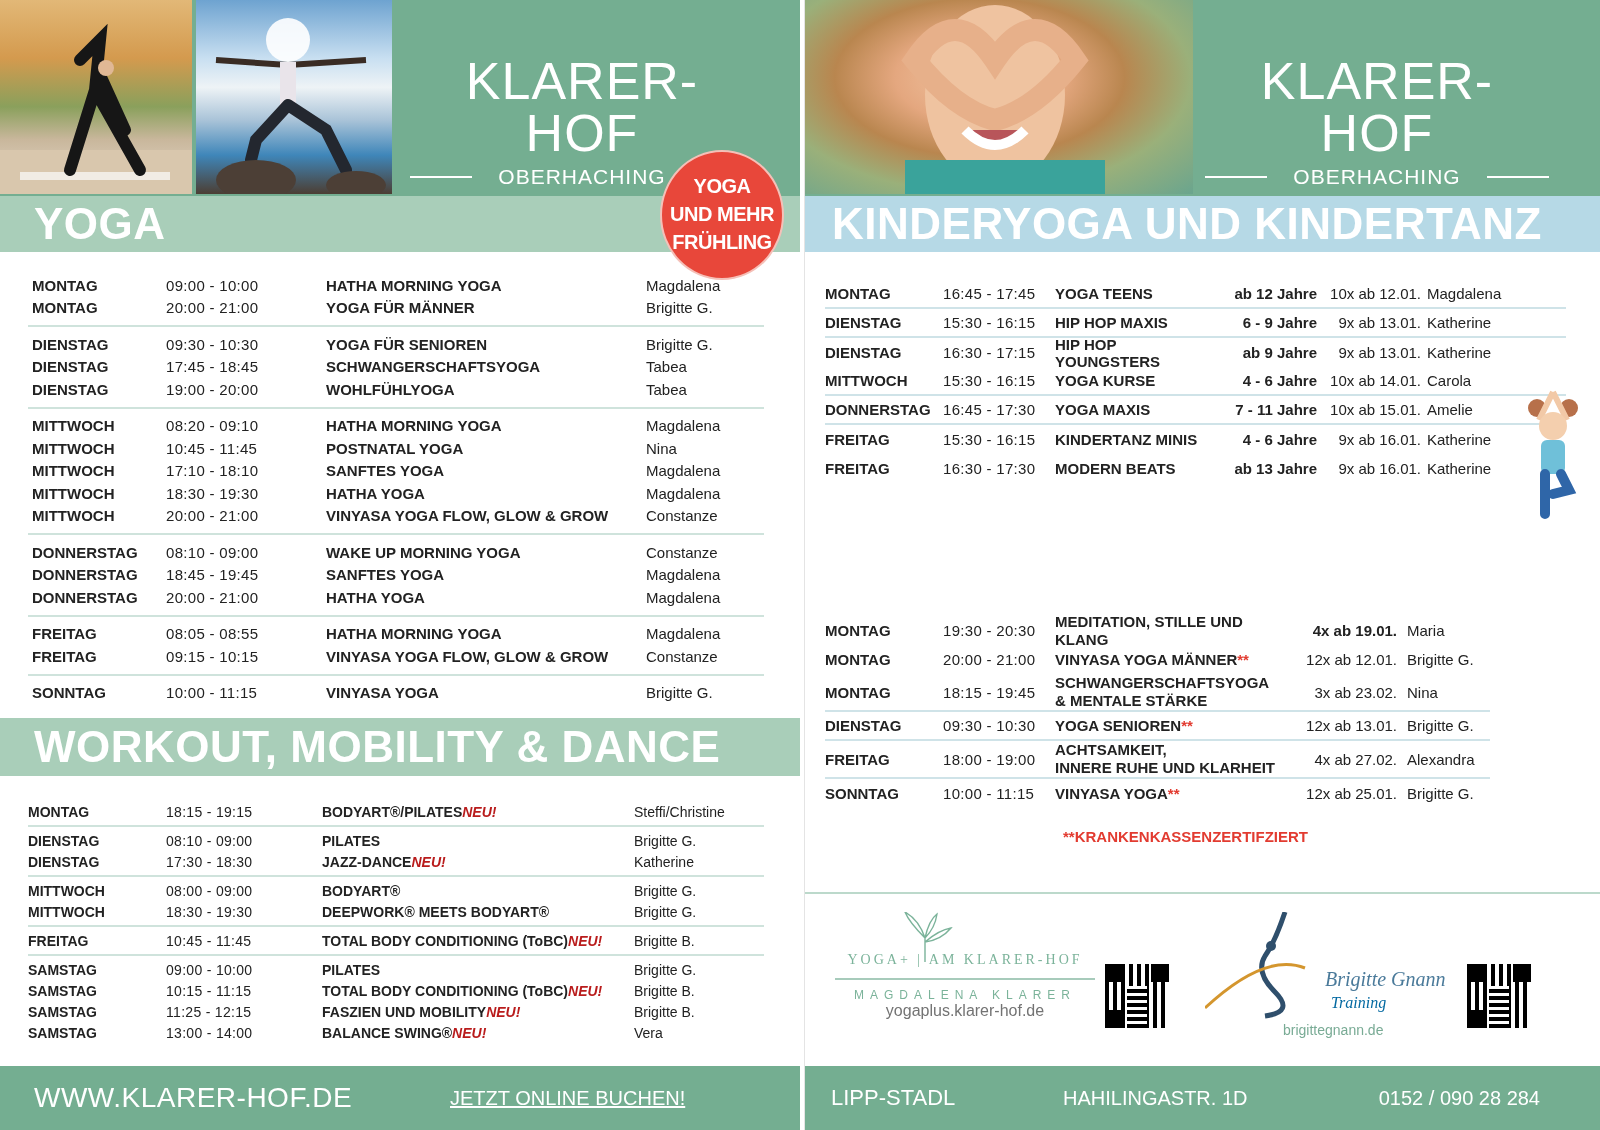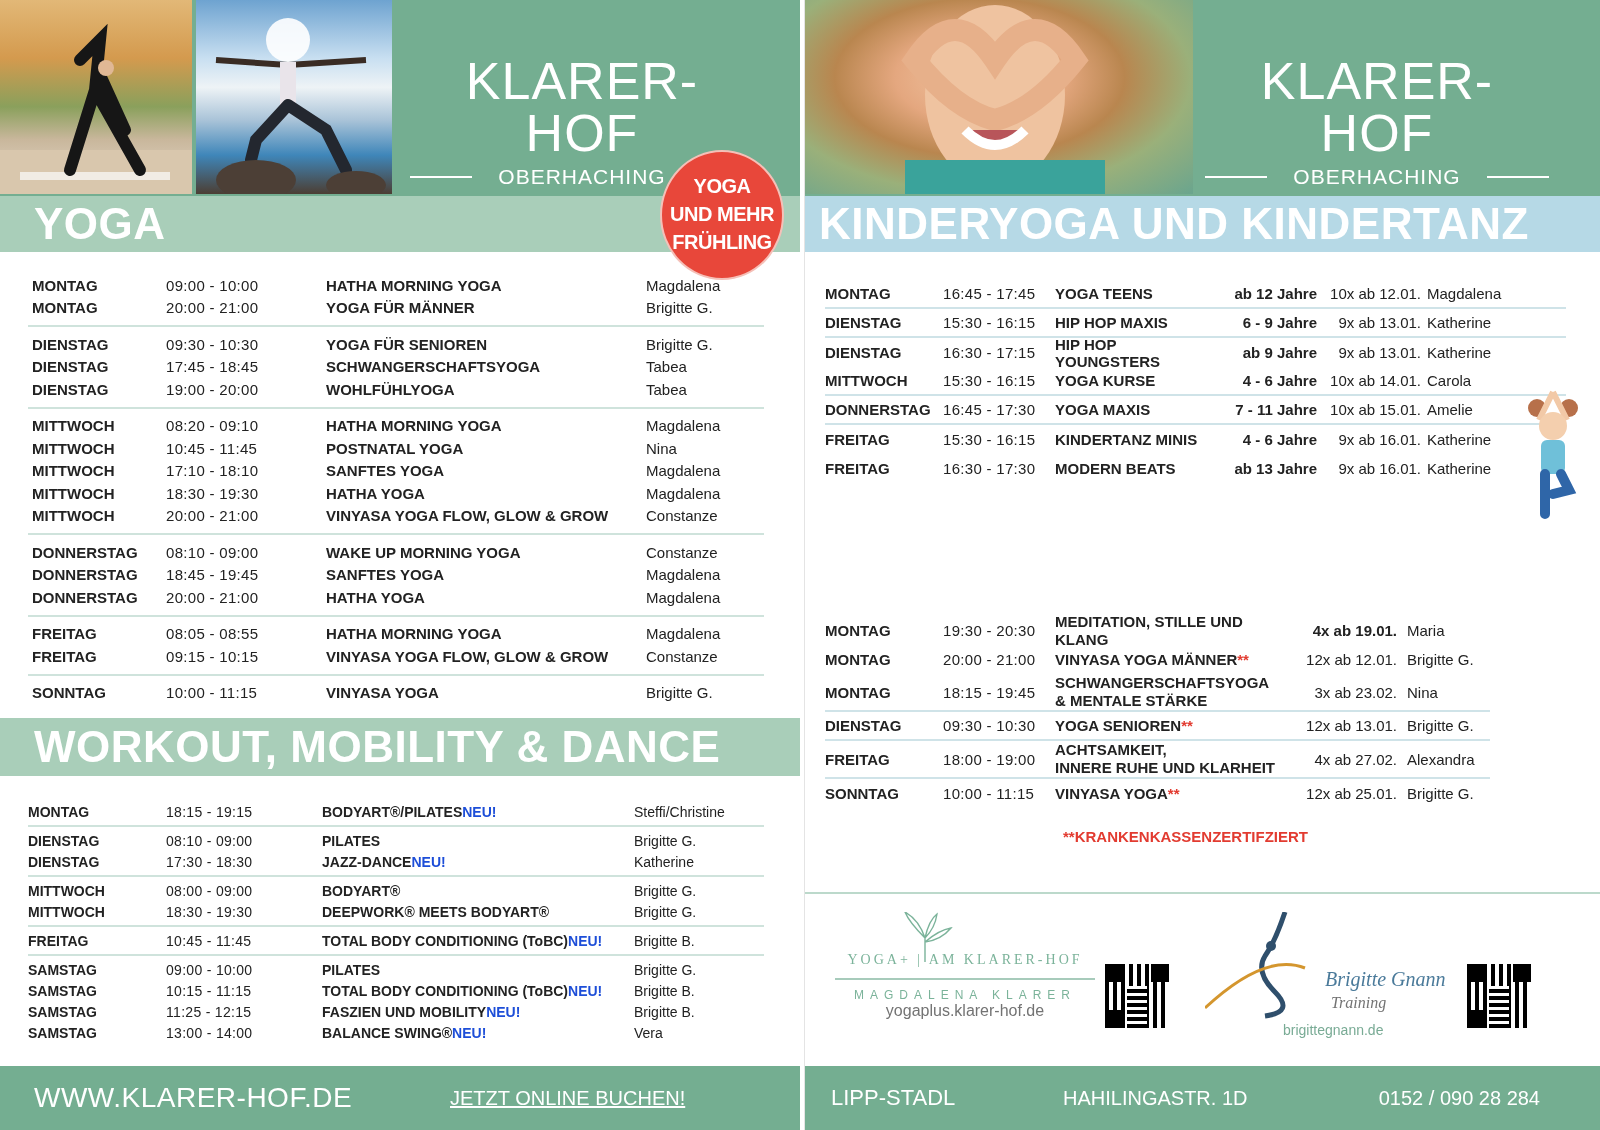--- a/index.html
+++ b/index.html
@@ -31,21 +31,21 @@
 
   
   .tbl { position: absolute; left: 28px; right: 36px; font-size: 15px; font-weight: 700; color: #222; }
   .grp { border-bottom: 2px solid #cfe3dc; padding: 6px 0 6px 4px; }
   .grp:last-child { border-bottom: none; }
   .row { display: flex; height: 22.5px; align-items: center; }
   .c-day { width: 134px; }
   .c-time { width: 160px; font-weight: 400; letter-spacing: 0.3px; }
   .c-course { width: 320px; }
   .c-teacher { font-weight: 400; }
-  .neu { color: #1d4ed8; }
+  .neu { color: #b91c1c; font-style: italic; }
 
   .tbl2 { position: absolute; left: 20px; right: 34px; font-size: 15px; color: #222; }
   .tbl2 .row { height: 29px; border-bottom: 2px solid #cfe3e8; }
   .tbl2 .row.nob { border-bottom: none; }
   .tbl2 .c-day { width: 118px; font-weight: 700; }
   .tbl2 .c-time { width: 112px; }
   .tbl2 .c-course { width: 170px; font-weight: 700; }
   .tbl2 .c-age { width: 92px; text-align: right; font-weight: 700; }
   .tbl2 .c-start { width: 110px; text-align: right; padding-right: 6px; }
   .tbl2 .c-teacher { }
@@ -72,21 +72,21 @@
   .partner-yoga .url { font-size: 16px; color: #737373; }
   .qr { position: absolute; width: 64px; height: 64px; background:
       linear-gradient(#000,#000) 0 0/18px 18px no-repeat,
       linear-gradient(#000,#000) 46px 0/18px 18px no-repeat,
       linear-gradient(#000,#000) 0 46px/18px 18px no-repeat,
       repeating-linear-gradient(90deg,#000 0 4px,#fff 4px 8px),
       #fff; }
   .qr::after { content:""; position:absolute; inset:22px 22px 0 22px; background: repeating-linear-gradient(0deg,#000 0 4px,#fff 4px 7px); }
   .partner-bg { position: absolute; left: 400px; top: 912px; width: 260px; height: 120px; }
   .partner-bg .script { position: absolute; left: 120px; top: 56px; font-family: "Liberation Serif", serif; font-style: italic; color: #4a7a9a; font-size: 20px; }
-  .partner-bg .script2 { position: absolute; left: 126px; top: 82px; font-family: "Liberation Serif", serif; font-style: italic; color: #737373; font-size: 16px; }
+  .partner-bg .script2 { position: absolute; left: 126px; top: 82px; font-family: "Liberation Serif", serif; font-style: italic; color: #0369a1; font-size: 16px; }
   .partner-bg .url { position: absolute; left: 78px; top: 110px; font-size: 14px; color: #79ab95; }
 
   
   .ftr { position: absolute; left: 0; right: 0; bottom: 0; height: 64px; background: #74ae91; color: #fff; display: flex; align-items: center; }
   .ftr span { position: absolute; }
   .ftr .web { left: 34px; font-size: 28px; letter-spacing: 0.5px; }
   .ftr .cta { left: 450px; font-size: 20px; text-decoration: underline; }
   .ftr .f1 { left: 26px; font-size: 22px; }
   .ftr .f2 { left: 258px; font-size: 20px; }
   .ftr .f3 { right: 60px; font-size: 20px; }
@@ -339,21 +339,21 @@
     <div class="logo" style="left:400px; width:344px;">
       <div class="name">KLARER-HOF</div>
       <div class="sub">
           <span class="line"></span>
           <span>OBERHACHING</span>
           <span class="line"></span>
         </div>
     </div>
   </div>
 
-  <div class="sec-title blue" style="top:196px; padding-left:14px;">KINDERYOGA UND KINDERTANZ</div>
+  <div class="sec-title blue" style="top:196px; padding-left:27px;">KINDERYOGA UND KINDERTANZ</div>
 
   <div class="tbl2" id="kids-tbl" style="top:280px;">
       <div class="row">
         <span class="c-day">MONTAG</span>
         <span class="c-time">16:45 - 17:45</span>
         <span class="c-course">YOGA TEENS</span>
         <span class="c-age">ab 12 Jahre</span>
         <span class="c-start">10x ab 12.01.</span>
         <span class="c-teacher">Magdalena</span>
       </div>

